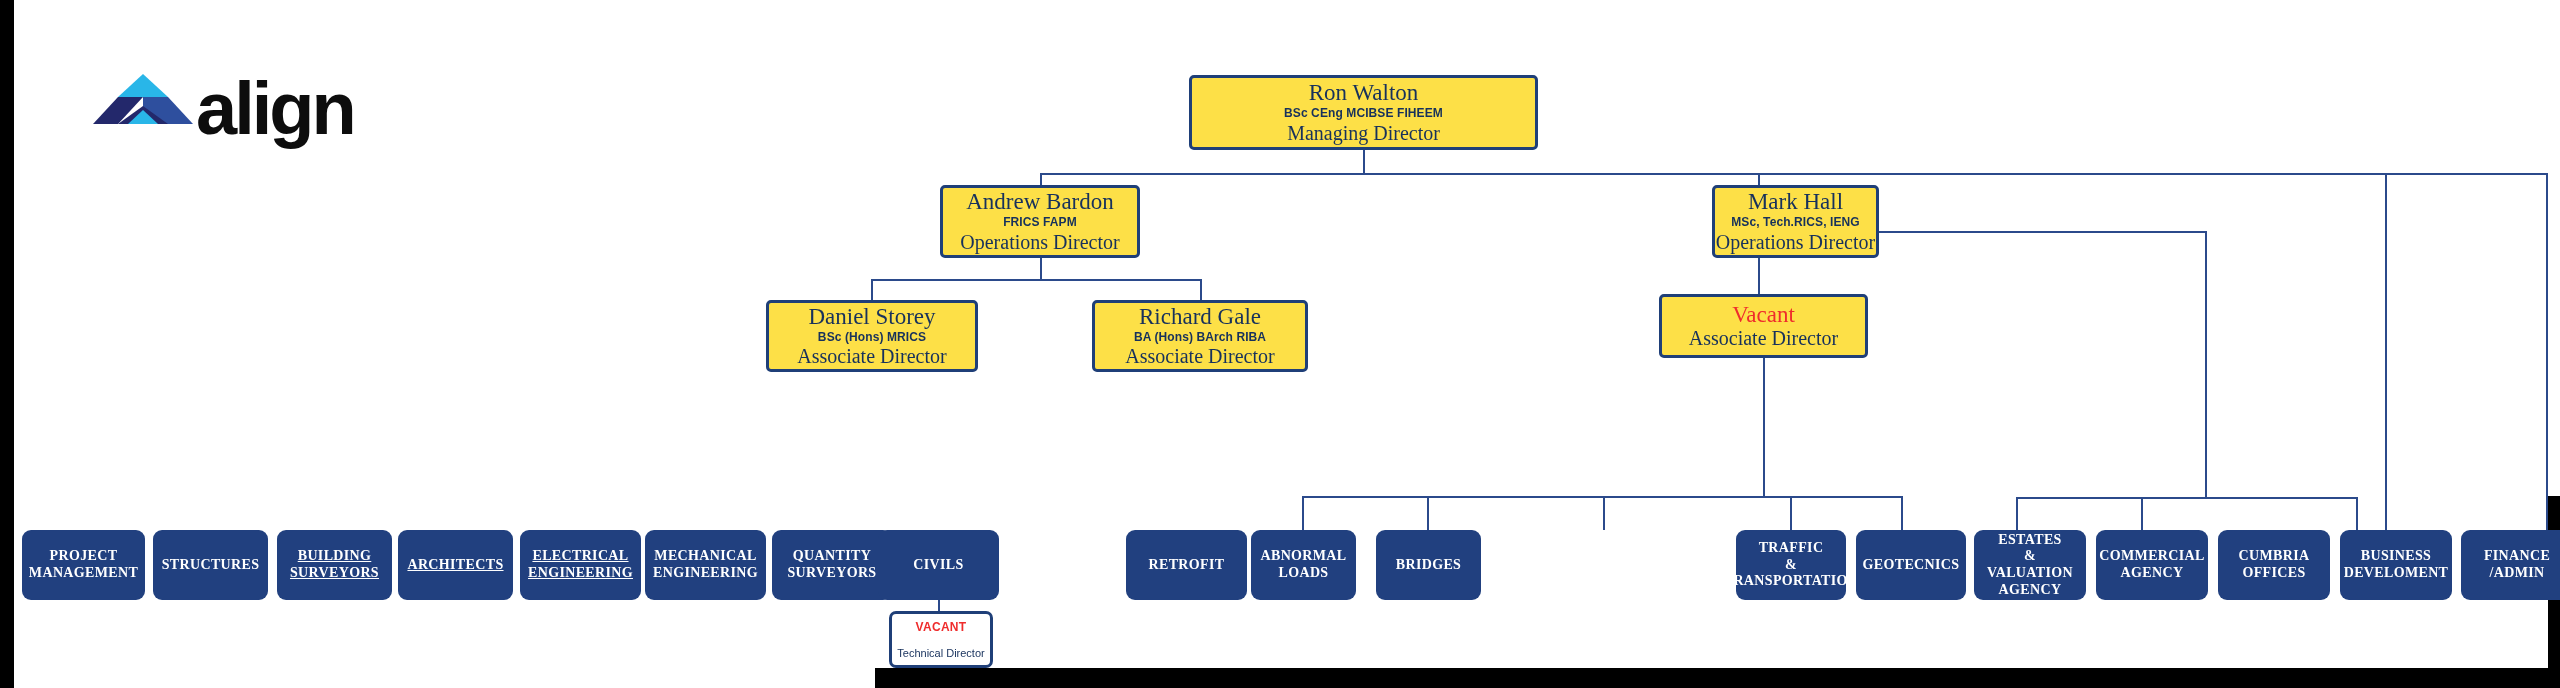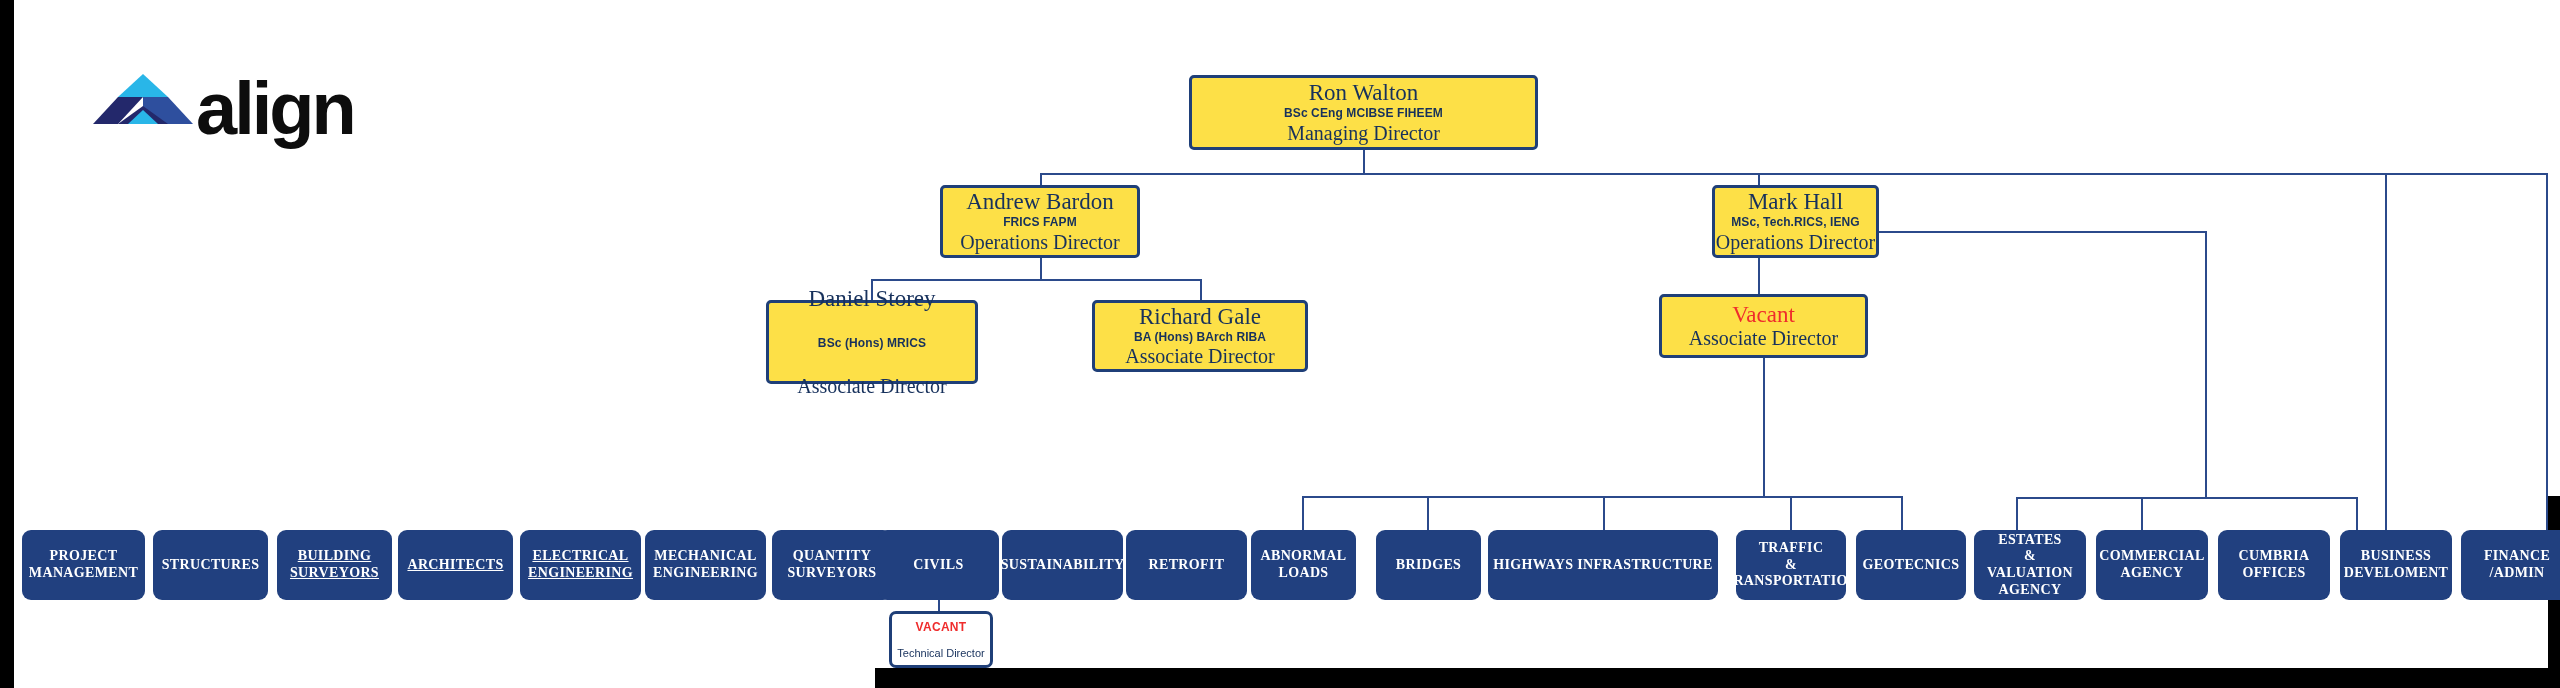--- a/index.html
+++ b/index.html
@@ -114,21 +114,21 @@
     <div class="qual">FRICS FAPM</div>
     <div class="role">Operations Director</div>
   </div>
 
   <div class="box" style="left:1712px;top:185px;width:167px;height:73px;">
     <div class="nm">Mark Hall</div>
     <div class="qual">MSc, Tech.RICS, IENG</div>
     <div class="role">Operations Director</div>
   </div>
 
-  <div class="box" style="left:766px;top:300px;width:212px;height:84px;gap:24px;">
+  <div class="box" style="left:766px;top:300px;width:212px;height:72px;">
     <div class="nm">Daniel Storey</div>
     <div class="qual">BSc (Hons) MRICS</div>
     <div class="role">Associate Director</div>
   </div>
 
   <div class="box" style="left:1092px;top:300px;width:216px;height:72px;">
     <div class="nm">Richard Gale</div>
     <div class="qual">BA (Hons) BArch RIBA</div>
     <div class="role">Associate Director</div>
   </div>
@@ -176,44 +176,34 @@
     <div>
         <span>QUANTITY</span>
         <span>SURVEYORS</span>
       </div>
   </div>
   <div class="dept" style="left:878px;top:530px;width:121px;height:70px;">
     <div>
         <span>CIVILS</span>
       </div>
   </div>
-  <div class="dept" style="left:1002px;top:530px;width:121px;height:70px;">
-    <div>
-        <span>SUSTAINABILITY</span>
-      </div>
-  </div>
   <div class="dept" style="left:1126px;top:530px;width:121px;height:70px;">
     <div>
         <span>RETROFIT</span>
       </div>
   </div>
   <div class="dept" style="left:1251px;top:530px;width:105px;height:70px;">
     <div>
         <span>ABNORMAL</span>
         <span>LOADS</span>
       </div>
   </div>
   <div class="dept" style="left:1376px;top:530px;width:105px;height:70px;">
     <div>
         <span>BRIDGES</span>
-      </div>
-  </div>
-  <div class="dept" style="left:1488px;top:530px;width:230px;height:70px;">
-    <div>
-        <span>HIGHWAYS INFRASTRUCTURE</span>
       </div>
   </div>
   <div class="dept" style="left:1736px;top:530px;width:110px;height:70px;">
     <div>
         <span>TRAFFIC</span>
         <span>&amp;</span>
         <span>TRANSPORTATION</span>
       </div>
   </div>
   <div class="dept" style="left:1856px;top:530px;width:110px;height:70px;">

